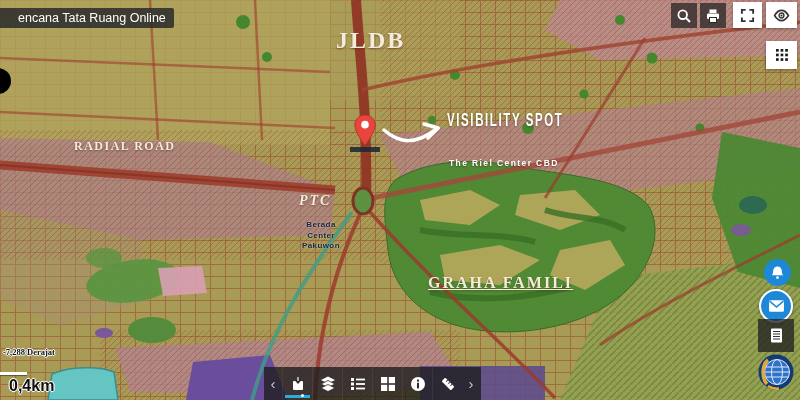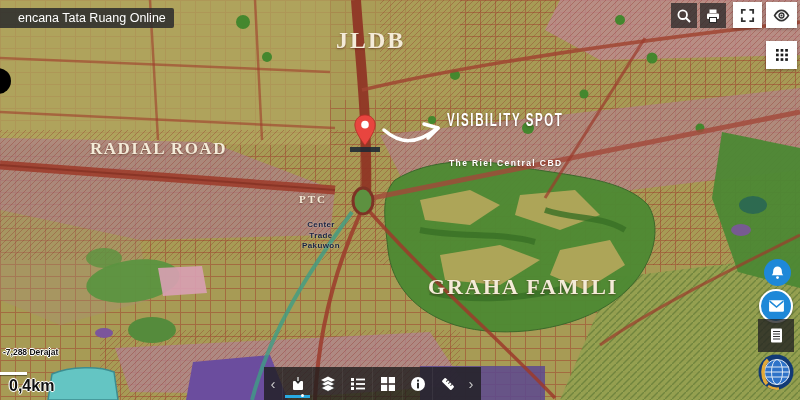--- a/index.html
+++ b/index.html
@@ -15,42 +15,42 @@
   
   .btn{position:absolute;display:flex;align-items:center;justify-content:center;cursor:pointer;}
   .btn-dark{background:rgba(38,38,38,.74);}
   .btn-light{background:#fff;box-shadow:0 1px 3px rgba(0,0,0,.35);}
   .circle-btn{border-radius:50%;}
 
   
   .maplabel{position:absolute;font-family:"Liberation Serif",serif;font-weight:bold;
     color:#f4ebd8;text-shadow:0 1px 2px rgba(70,35,20,.55);white-space:nowrap;}
   .lbl-jldb{left:328px;top:27px;font-size:24px;letter-spacing:2px;margin-left:8px;}
-  .lbl-radial{left:90px;top:139px;font-size:17px;letter-spacing:1.5px;}
-  .lbl-ptc{left:299px;top:193px;font-size:11px;letter-spacing:2px;}
-  .lbl-graha{left:428px;top:274px;font-size:22px;letter-spacing:2px;}
+  .lbl-radial{left:74px;top:139px;font-size:12px;letter-spacing:1.5px;}
+  .lbl-ptc{left:299px;top:193px;font-size:14px;letter-spacing:2px;font-style:italic;}
+  .lbl-graha{left:428px;top:274px;font-size:16px;letter-spacing:2px;text-decoration:underline;}
   .ptc-sub{position:absolute;left:292px;top:220px;width:58px;text-align:center;
     font-size:8px;font-weight:bold;color:#17224078;color:#17224 0;color:#172240;
     line-height:10.5px;letter-spacing:.4px;text-shadow:0 0 2px rgba(255,255,255,.55);}
   .spot-title{position:absolute;left:447px;top:110px;font-size:11.5px;font-weight:bold;
     color:#fff;letter-spacing:1.6px;transform:scaleY(1.55);transform-origin:left top;
     text-shadow:0 1px 2px rgba(60,30,20,.5);white-space:nowrap;}
   .spot-sub{position:absolute;font-size:8.5px;font-weight:bold;color:#fff;
     letter-spacing:1.4px;text-shadow:0 1px 2px rgba(60,30,20,.55);white-space:nowrap;}
   .spot-l1{left:449px;top:141px;}
   .spot-l2{left:449px;top:158px;}
 
   .pin{position:absolute;left:354px;top:112px;width:22px;height:38px;}
   .pin-shadow{position:absolute;left:350px;top:147px;width:30px;height:5px;
     background:#1d2834;opacity:.88;}
   .spot-arrow{position:absolute;left:380px;top:112px;width:66px;height:38px;}
 
   
   .coords{position:absolute;left:3px;top:347px;font-size:8.5px;font-weight:bold;color:#101010;
-    text-shadow:-1px 0 0 #fff,1px 0 0 #fff,0 -1px 0 #fff,0 1px 0 #fff,0 0 2px #fff;}
+    text-shadow:-1px 0 0 #fff,1px 0 0 #fff,0 -1px 0 #fff,0 1px 0 #fff,0 0 2px #fff;font-family:Liberation Serif, serif;}
   .scaleline{position:absolute;left:0;top:372px;width:27px;height:3px;background:#fff;
     box-shadow:0 1px 1px rgba(0,0,0,.45);}
   .scalelabel{position:absolute;left:9px;top:377px;font-size:16px;font-weight:bold;color:#101010;
     text-shadow:-1px 0 0 #fff,1px 0 0 #fff,0 -1px 0 #fff,0 1px 0 #fff,0 0 2px #fff;}
 
   
   .toolbar{position:absolute;left:264px;top:367px;width:217px;height:33px;
     background:rgba(28,28,28,.78);display:flex;align-items:stretch;}
   .tb-chev{width:18px;display:flex;align-items:center;justify-content:center;
     color:#c9c9c9;font-size:15px;cursor:pointer;user-select:none;}
@@ -149,28 +149,28 @@
     <path d="M645,38 L545,198" stroke="#9c3b2c" stroke-width="3" opacity=".7"></path>
     <path d="M800,235 C720,275 650,310 600,345" stroke="#9c3b2c" stroke-width="3" opacity=".7" fill="none"></path>
     <ellipse cx="363" cy="201" rx="10" ry="13" fill="#5d9140" stroke="#7e3325" stroke-width="3"></ellipse>
   </svg>
   </div>
 
   <div class="maplabel lbl-jldb">JLDB</div>
   <div class="maplabel lbl-radial">RADIAL ROAD</div>
   <div class="maplabel lbl-ptc">PTC</div>
   <div class="ptc-sub">
+    <div>Berada</div>
     <div>Center</div>
-    <div>Trade</div>
     <div>Pakuwon</div>
   </div>
   <div class="maplabel lbl-graha">GRAHA FAMILI</div>
 
   <div class="spot-title">VISIBILITY SPOT</div>
-  <div class="spot-sub spot-l2">The Riel Central CBD</div>
+  <div class="spot-sub spot-l2">The Riel Center CBD</div>
 
   <div class="pin-shadow"></div>
   <svg class="pin" viewBox="0 0 26 40">
     <path d="M13,1 C6,1 1,6.5 1,13 C1,22 13,37 13,37 C13,37 25,22 25,13 C25,6.5 20,1 13,1 Z" fill="#e8453f" stroke="#b52e28" stroke-width="1"></path>
     <circle cx="13" cy="12.5" r="4.5" fill="#fff"></circle>
   </svg>
   <svg class="spot-arrow" viewBox="0 0 66 38">
     <path d="M4,18 C20,32 36,33 58,16" stroke="#fff" stroke-width="3.5" fill="none" stroke-linecap="round"></path>
     <path d="M58,16 L44,12 M58,16 L48,26" stroke="#fff" stroke-width="3.5" fill="none" stroke-linecap="round"></path>
   </svg>

